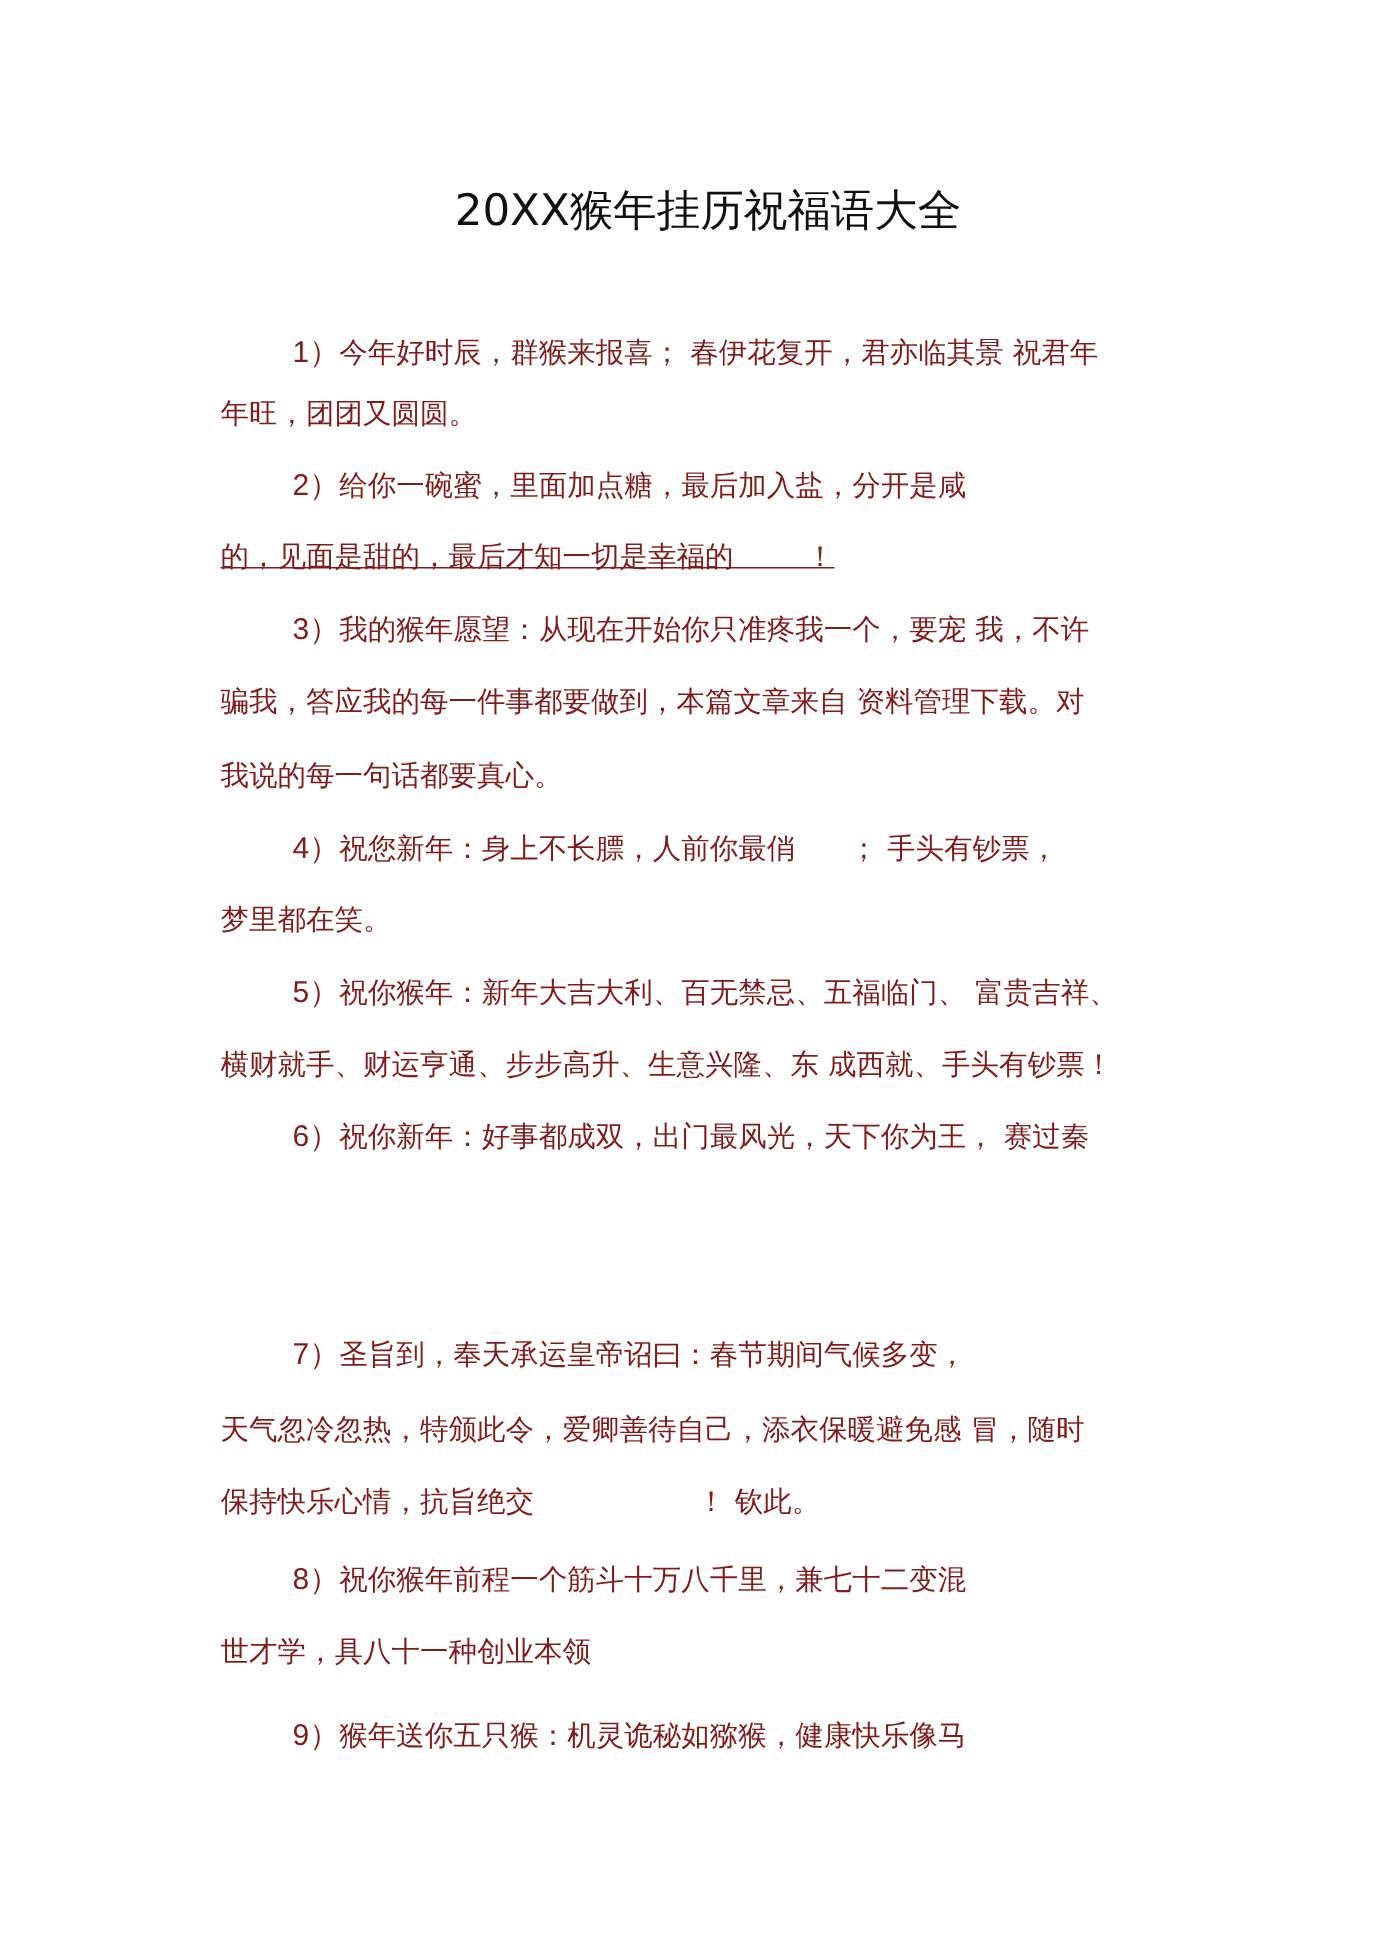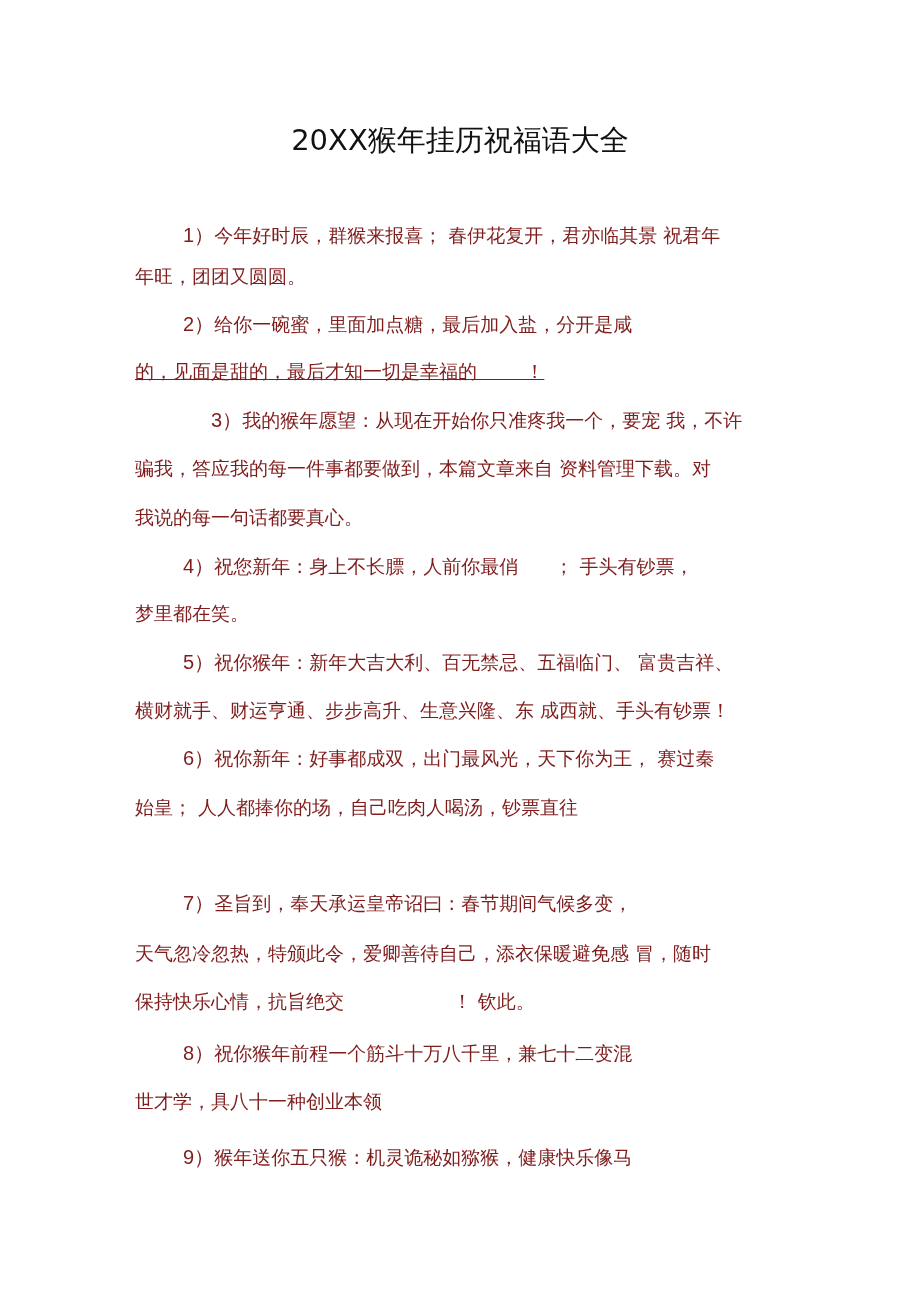--- a/index.html
+++ b/index.html
@@ -10,21 +10,21 @@
     body {
       width: 920px;
       height: 1303px;
       position: relative;
       overflow: hidden;
       font-family: "DejaVu Sans", "Liberation Sans", sans-serif;
       color: #1a1a1a;
     }
     .page {
       position: absolute;
-      left: 0; top: 0;
+      left: 12px; top: 0;
       width: 728px;
       height: 1303px;
       background: #ffffff;
     }
     .title {
       position: absolute;
       left: 0;
       width: 920px;
       top: 120px;
       text-align: center;
@@ -50,32 +50,31 @@
 
 <div class="page">
   <div class="title">20XX猴年挂历祝福语大全</div>
 
   <div class="line" style="left:183px; top:222px;"><span class="num">1）</span><span>今年好时辰，群猴来报喜； 春伊花复开，君亦临其景 祝君年</span></div>
   <div class="line" style="left:135px; top:263px;">年旺，团团又圆圆。</div>
 
   <div class="line" style="left:183px; top:311px;"><span class="num">2）</span><span>给你一碗蜜，里面加点糖，最后加入盐，分开是咸</span></div>
   <div class="line" style="left:135px; top:358px;text-decoration:underline;">的，见面是甜的，最后才知一切是幸福的        ！</div>
 
-  <div class="line" style="left:183px; top:407px;margin-left:28px;"><span class="num">3）</span><span>我的猴年愿望：从现在开始你只准疼我一个，要宠 我，不许</span></div>
+  <div class="line" style="left:183px; top:407px;"><span class="num">3）</span><span>我的猴年愿望：从现在开始你只准疼我一个，要宠 我，不许</span></div>
   <div class="line" style="left:135px; top:455px;text-align:center;">骗我，答应我的每一件事都要做到，本篇文章来自 资料管理下载。对</div>
   <div class="line" style="left:135px; top:504px;">我说的每一句话都要真心。</div>
 
   <div class="line" style="left:183px; top:553px;"><span class="num">4）</span><span>祝您新年：身上不长膘，人前你最俏      ； 手头有钞票，</span></div>
   <div class="line" style="left:135px; top:600px;">梦里都在笑。</div>
 
   <div class="line" style="left:183px; top:649px;"><span class="num">5）</span><span>祝你猴年：新年大吉大利、百无禁忌、五福临门、 富贵吉祥、</span></div>
   <div class="line" style="left:135px; top:697px;">横财就手、财运亨通、步步高升、生意兴隆、东 成西就、手头有钞票！</div>
 
   <div class="line" style="left:183px; top:745px;"><span class="num">6）</span><span>祝你新年：好事都成双，出门最风光，天下你为王， 赛过秦</span></div>
-  <div class="line" style="left:135px; top:794px;">始皇； 人人都捧你的场，自己吃肉人喝汤，钞票直往</div>
 
   <div class="line" style="left:183px; top:890px;"><span class="num">7）</span><span>圣旨到，奉天承运皇帝诏曰：春节期间气候多变，</span></div>
   <div class="line" style="left:135px; top:940px;">天气忽冷忽热，特颁此令，爱卿善待自己，添衣保暖避免感 冒，随时</div>
   <div class="line" style="left:135px; top:988px;">保持快乐心情，抗旨绝交                  ！ 钦此。</div>
 
   <div class="line" style="left:183px; top:1040px;"><span class="num">8）</span><span>祝你猴年前程一个筋斗十万八千里，兼七十二变混</span></div>
   <div class="line" style="left:135px; top:1088px;">世才学，具八十一种创业本领</div>
 
   <div class="line" style="left:183px; top:1144px;"><span class="num">9）</span><span>猴年送你五只猴：机灵诡秘如猕猴，健康快乐像马</span></div>
 </div>

